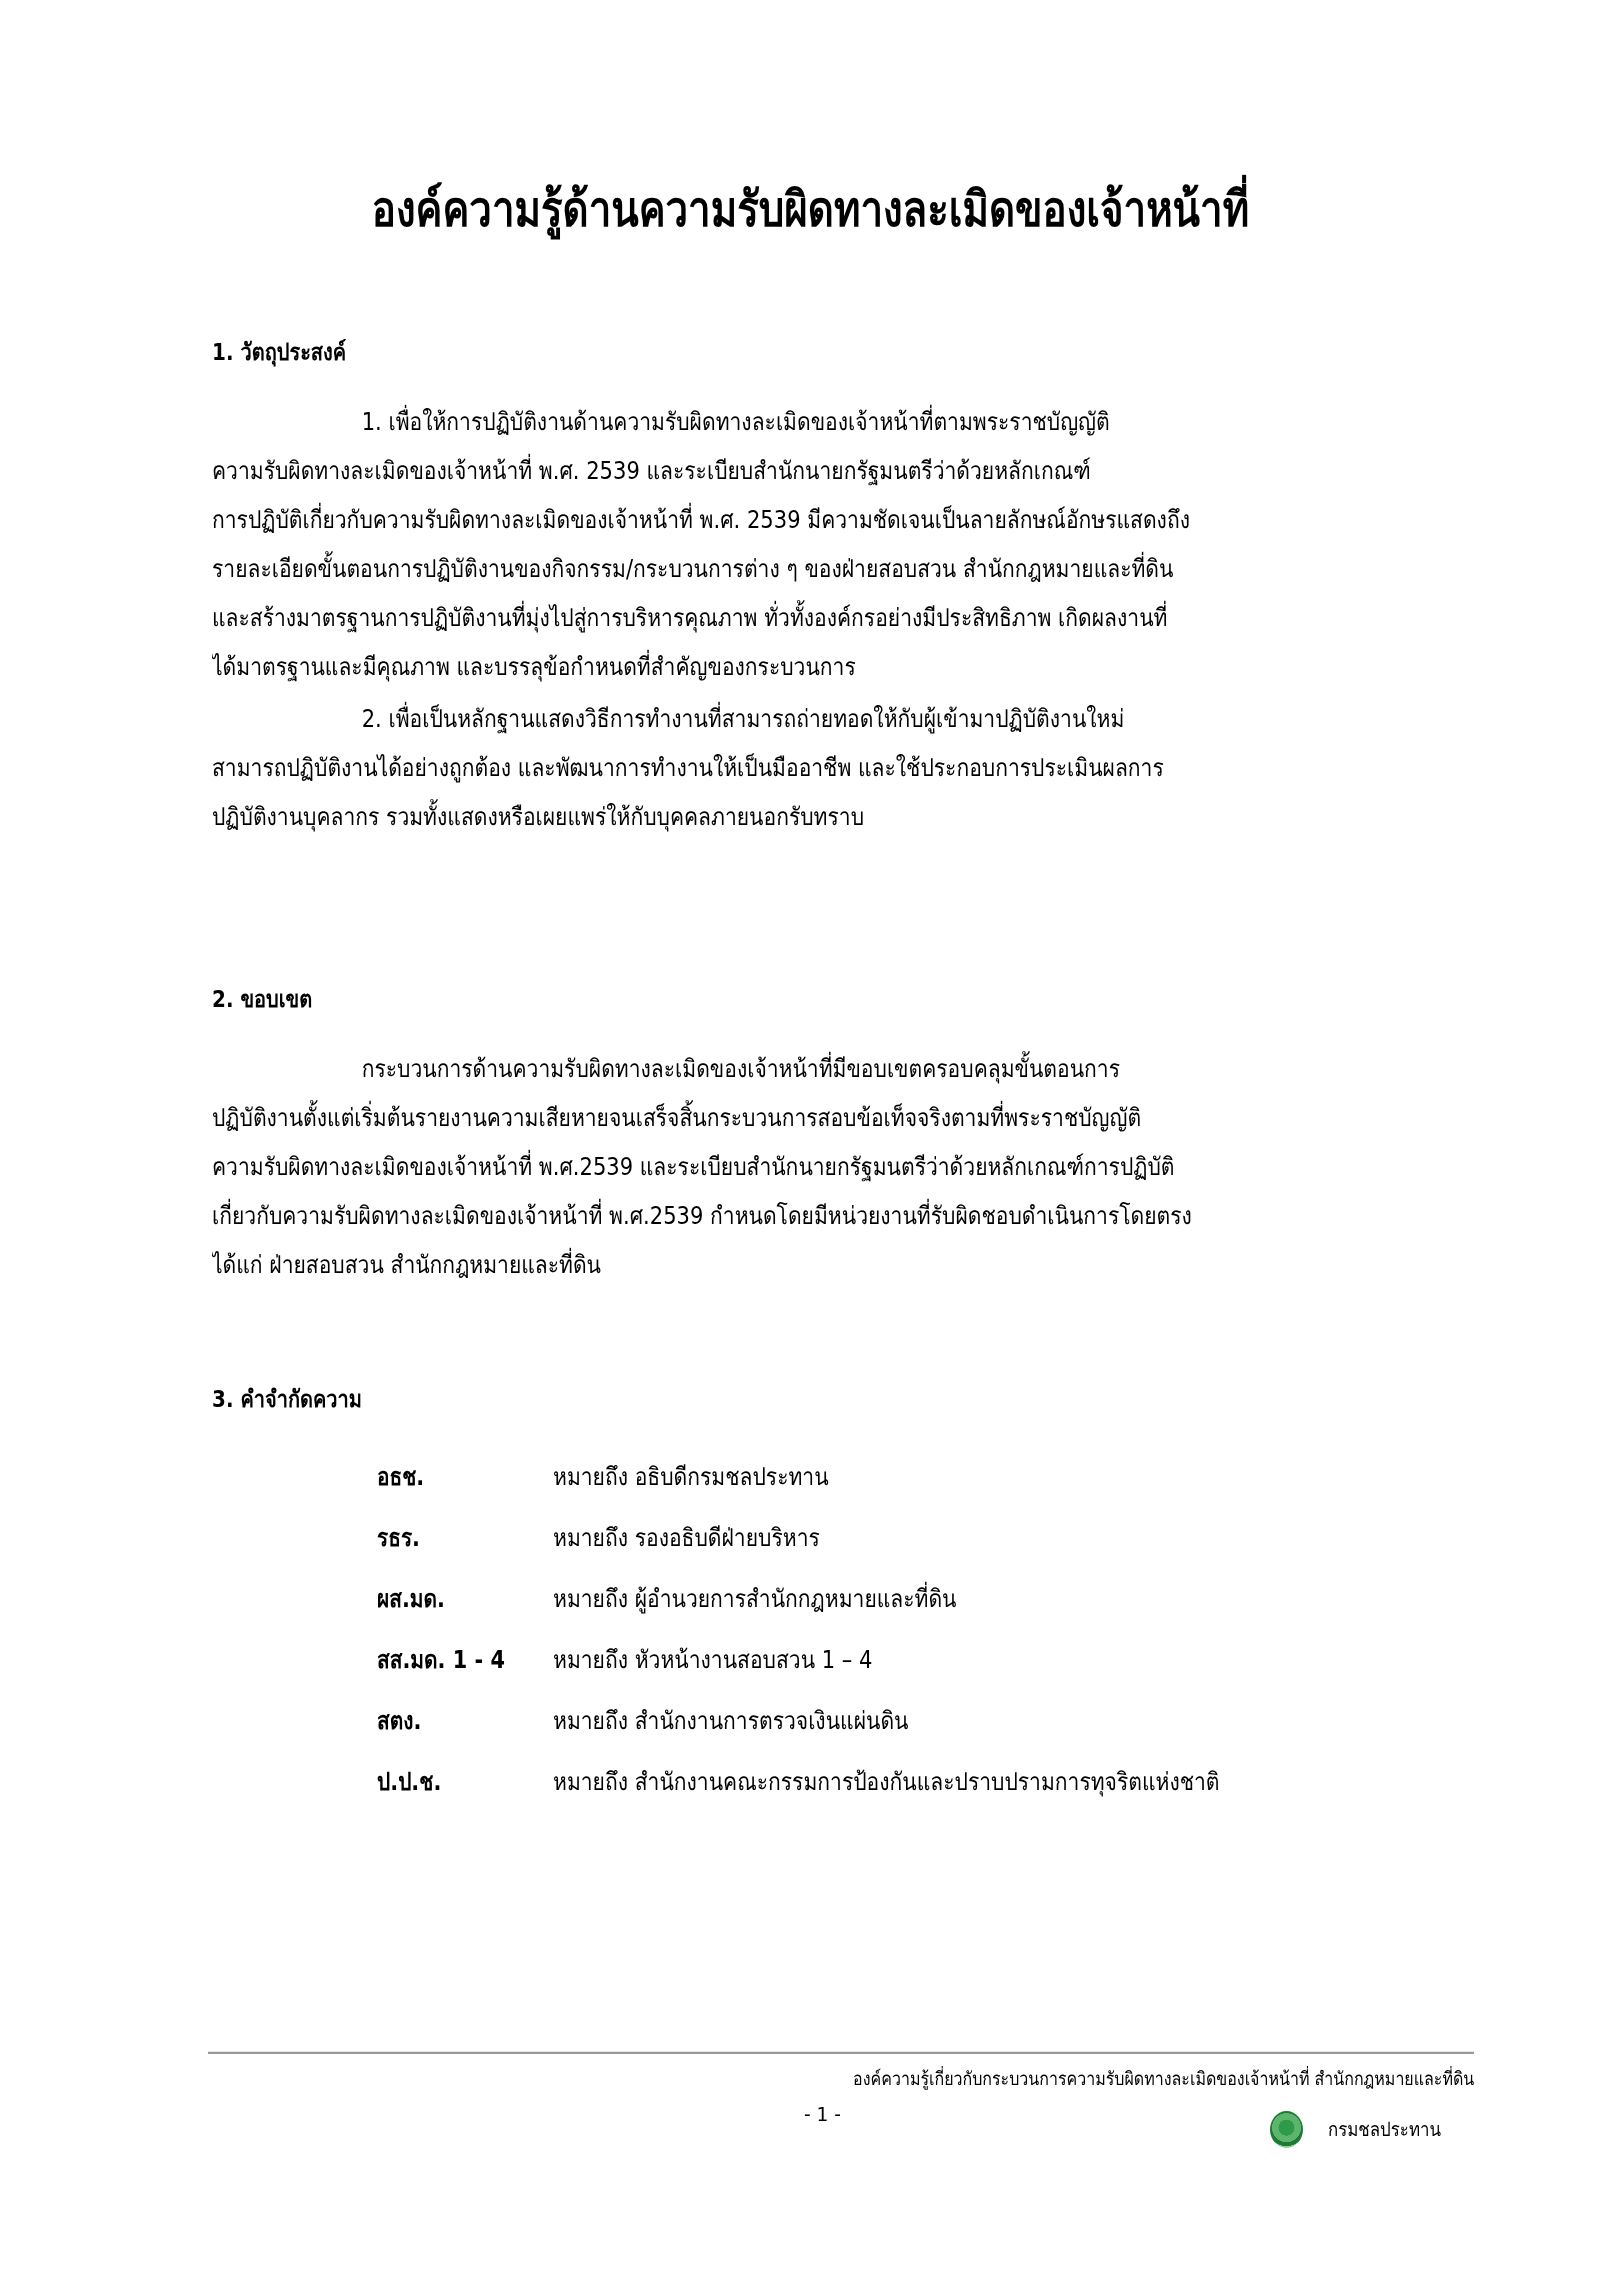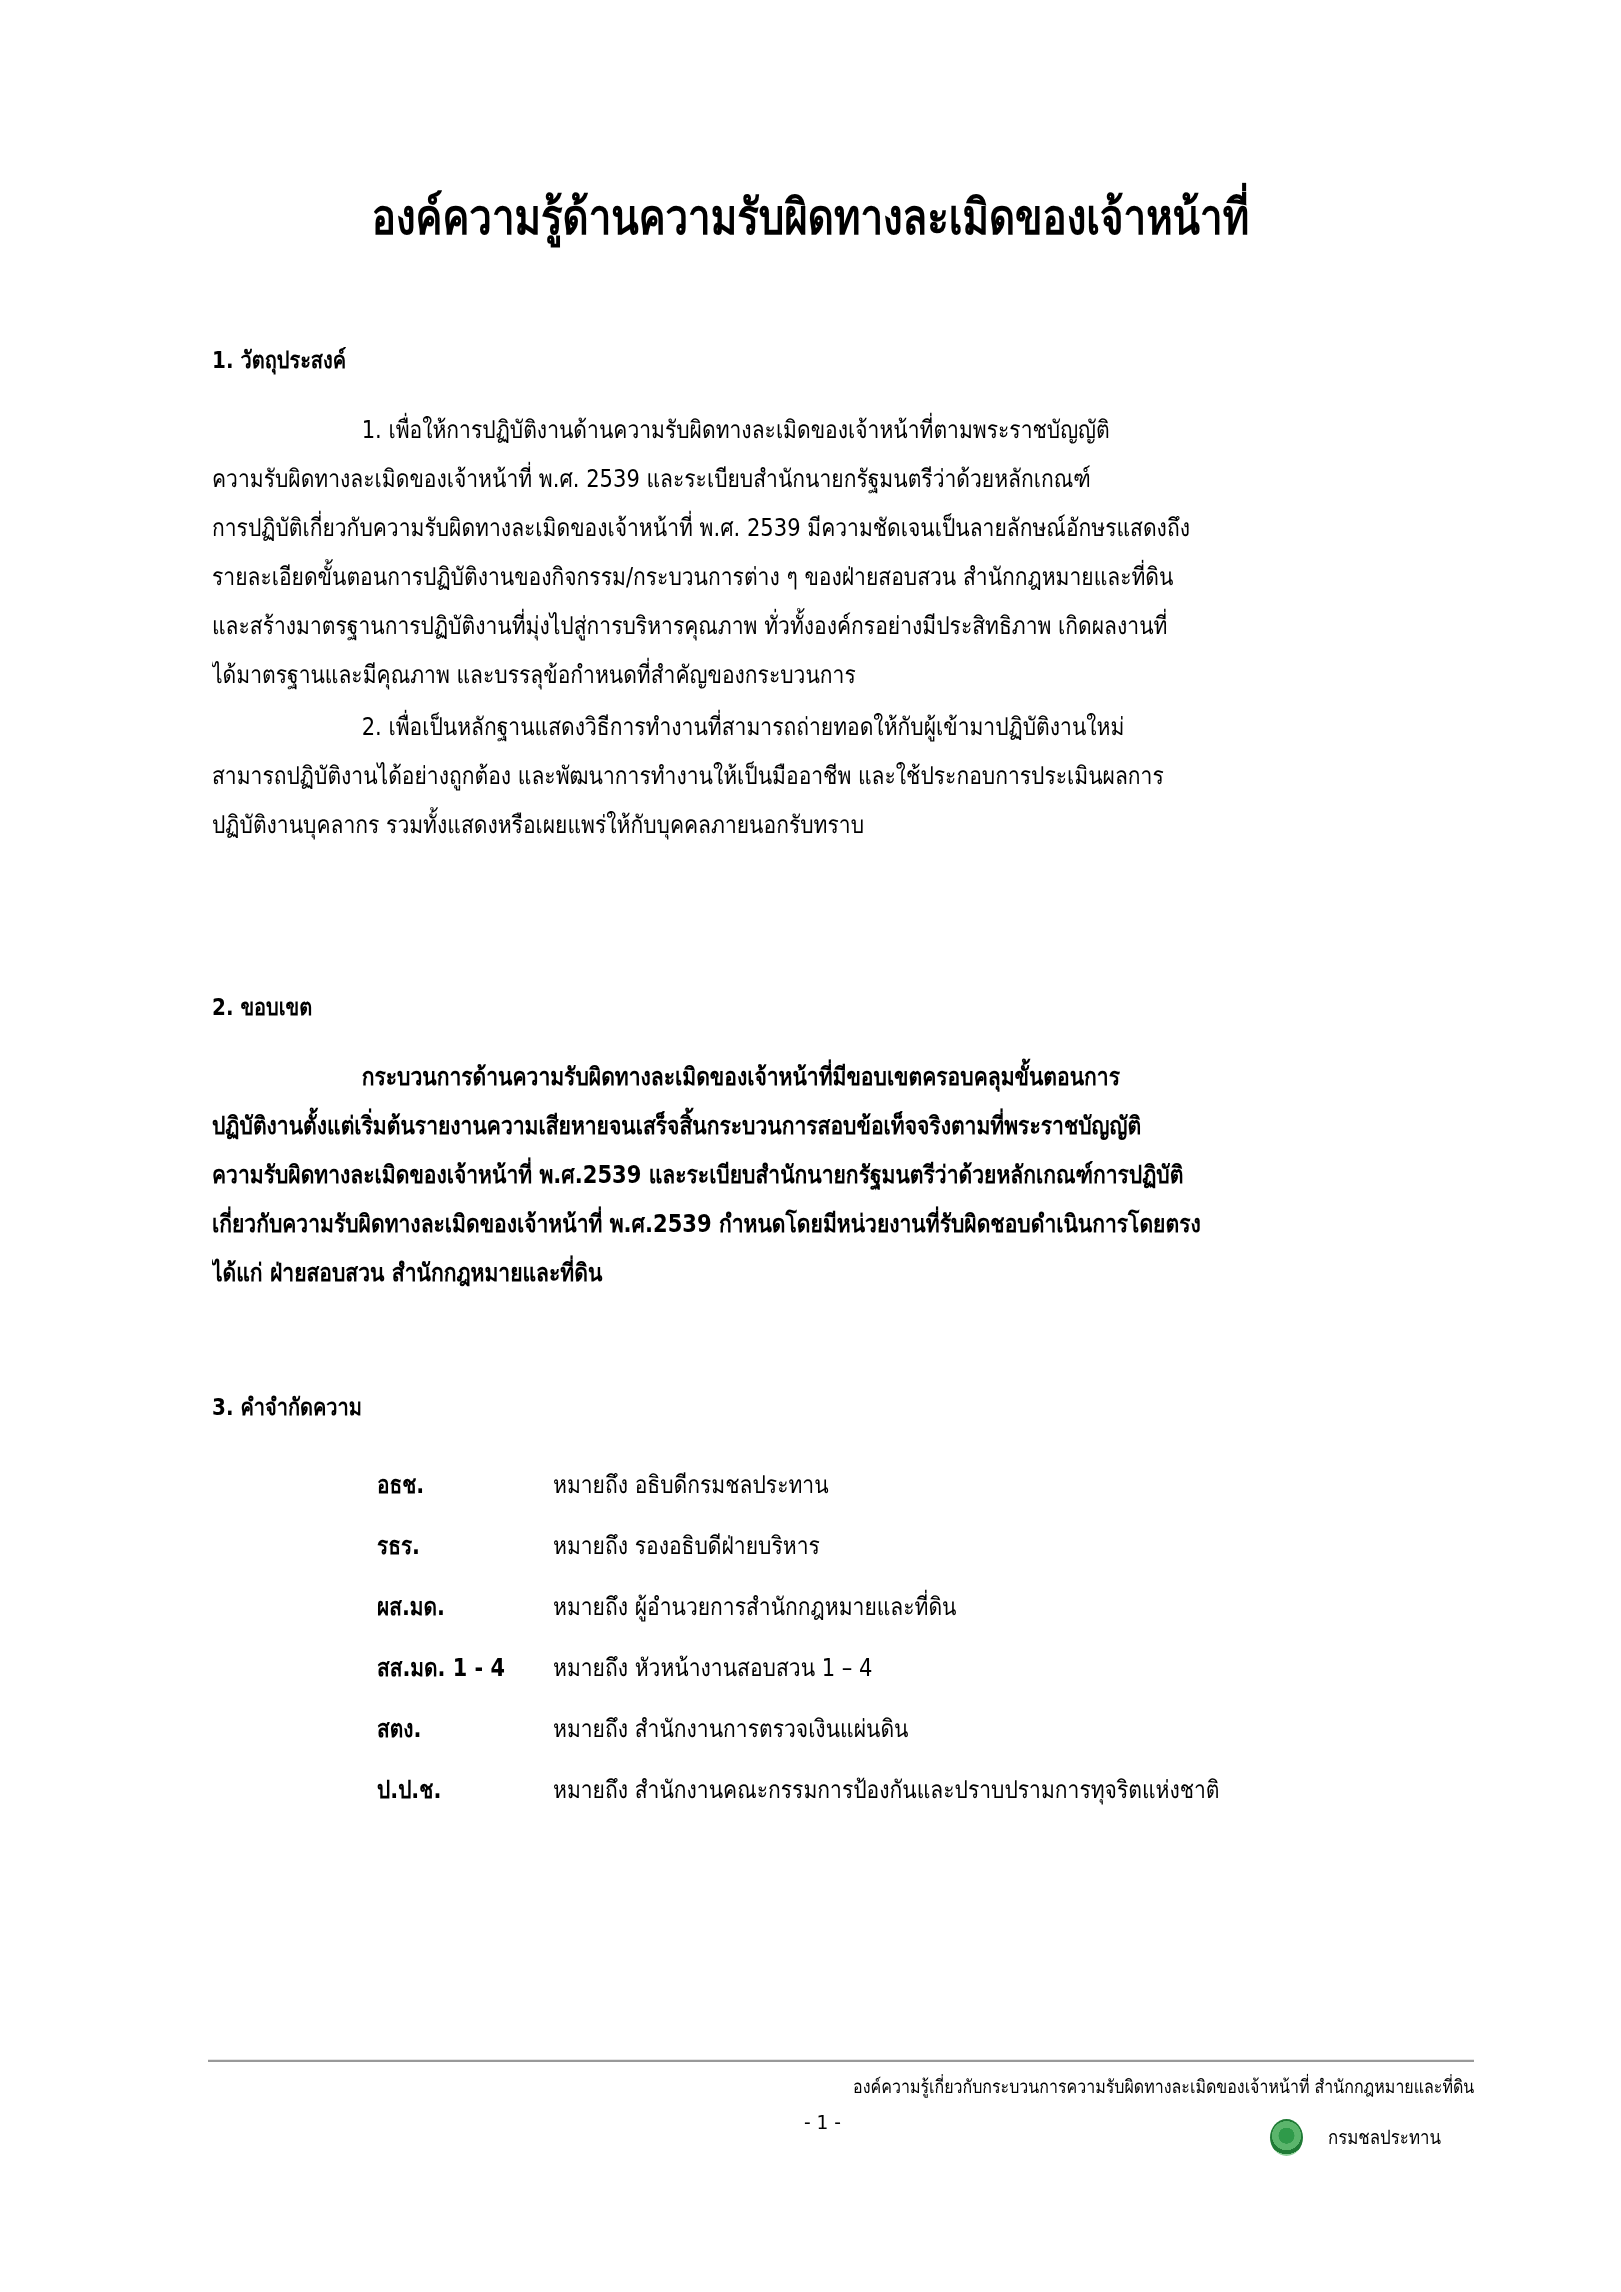--- a/index.html
+++ b/index.html
@@ -1,21 +1,21 @@
 <!DOCTYPE html>
 <html><head>
 <meta charset="utf-8">
 <style>
   html, body { margin: 0; padding: 0; background: #ffffff; }
   body {
     width: 1621px; height: 2293px; position: relative; overflow: hidden;
     font-family: "DejaVu Serif", "Liberation Serif", serif;
     color: #000;
   }
-  .page { position: absolute; left: 0; top: 16px; width: 1621px; height: 1628px; }
+  .page { position: absolute; left: 0; top: 8px; width: 1621px; height: 1628px; }
   .title {
     position: absolute; left: 0; top: 162px; width: 1621px;
     text-align: center; font-size: 49px; font-weight: bold; letter-spacing: 0px;
     font-family: "DejaVu Sans", "Liberation Sans", sans-serif;
     transform: scaleX(0.82); transform-origin: center;
   }
   .heading {
     position: absolute; left: 212px; font-size: 23.5px; font-weight: bold;
     font-family: "DejaVu Sans", "Liberation Sans", sans-serif;
     transform: scaleX(0.85); transform-origin: left;
@@ -79,21 +79,21 @@
   </div>
 
   <div class="para" style="top:686px;">
     <span class="ln first">2. เพื่อเป็นหลักฐานแสดงวิธีการทำงานที่สามารถถ่ายทอดให้กับผู้เข้ามาปฏิบัติงานใหม่</span>
     <span class="ln">สามารถปฏิบัติงานได้อย่างถูกต้อง และพัฒนาการทำงานให้เป็นมืออาชีพ และใช้ประกอบการประเมินผลการ</span>
     <span class="ln">ปฏิบัติงานบุคลากร  รวมทั้งแสดงหรือเผยแพร่ให้กับบุคคลภายนอกรับทราบ</span>
   </div>
 
   <div class="heading" style="top:972px;">2. ขอบเขต</div>
 
-  <div class="para" style="top:1036px;font-weight:bold;">
+  <div class="para" style="top:1036px;">
     <span class="ln first">กระบวนการด้านความรับผิดทางละเมิดของเจ้าหน้าที่มีขอบเขตครอบคลุมขั้นตอนการ</span>
     <span class="ln">ปฏิบัติงานตั้งแต่เริ่มต้นรายงานความเสียหายจนเสร็จสิ้นกระบวนการสอบข้อเท็จจริงตามที่พระราชบัญญัติ</span>
     <span class="ln">ความรับผิดทางละเมิดของเจ้าหน้าที่ พ.ศ.2539 และระเบียบสำนักนายกรัฐมนตรีว่าด้วยหลักเกณฑ์การปฏิบัติ</span>
     <span class="ln">เกี่ยวกับความรับผิดทางละเมิดของเจ้าหน้าที่ พ.ศ.2539 กำหนดโดยมีหน่วยงานที่รับผิดชอบดำเนินการโดยตรง</span>
     <span class="ln">ได้แก่ ฝ่ายสอบสวน  สำนักกฎหมายและที่ดิน</span>
   </div>
 
   <div class="heading" style="top:1372px;">3.  คำจำกัดความ</div>
 
   <div class="defs">

